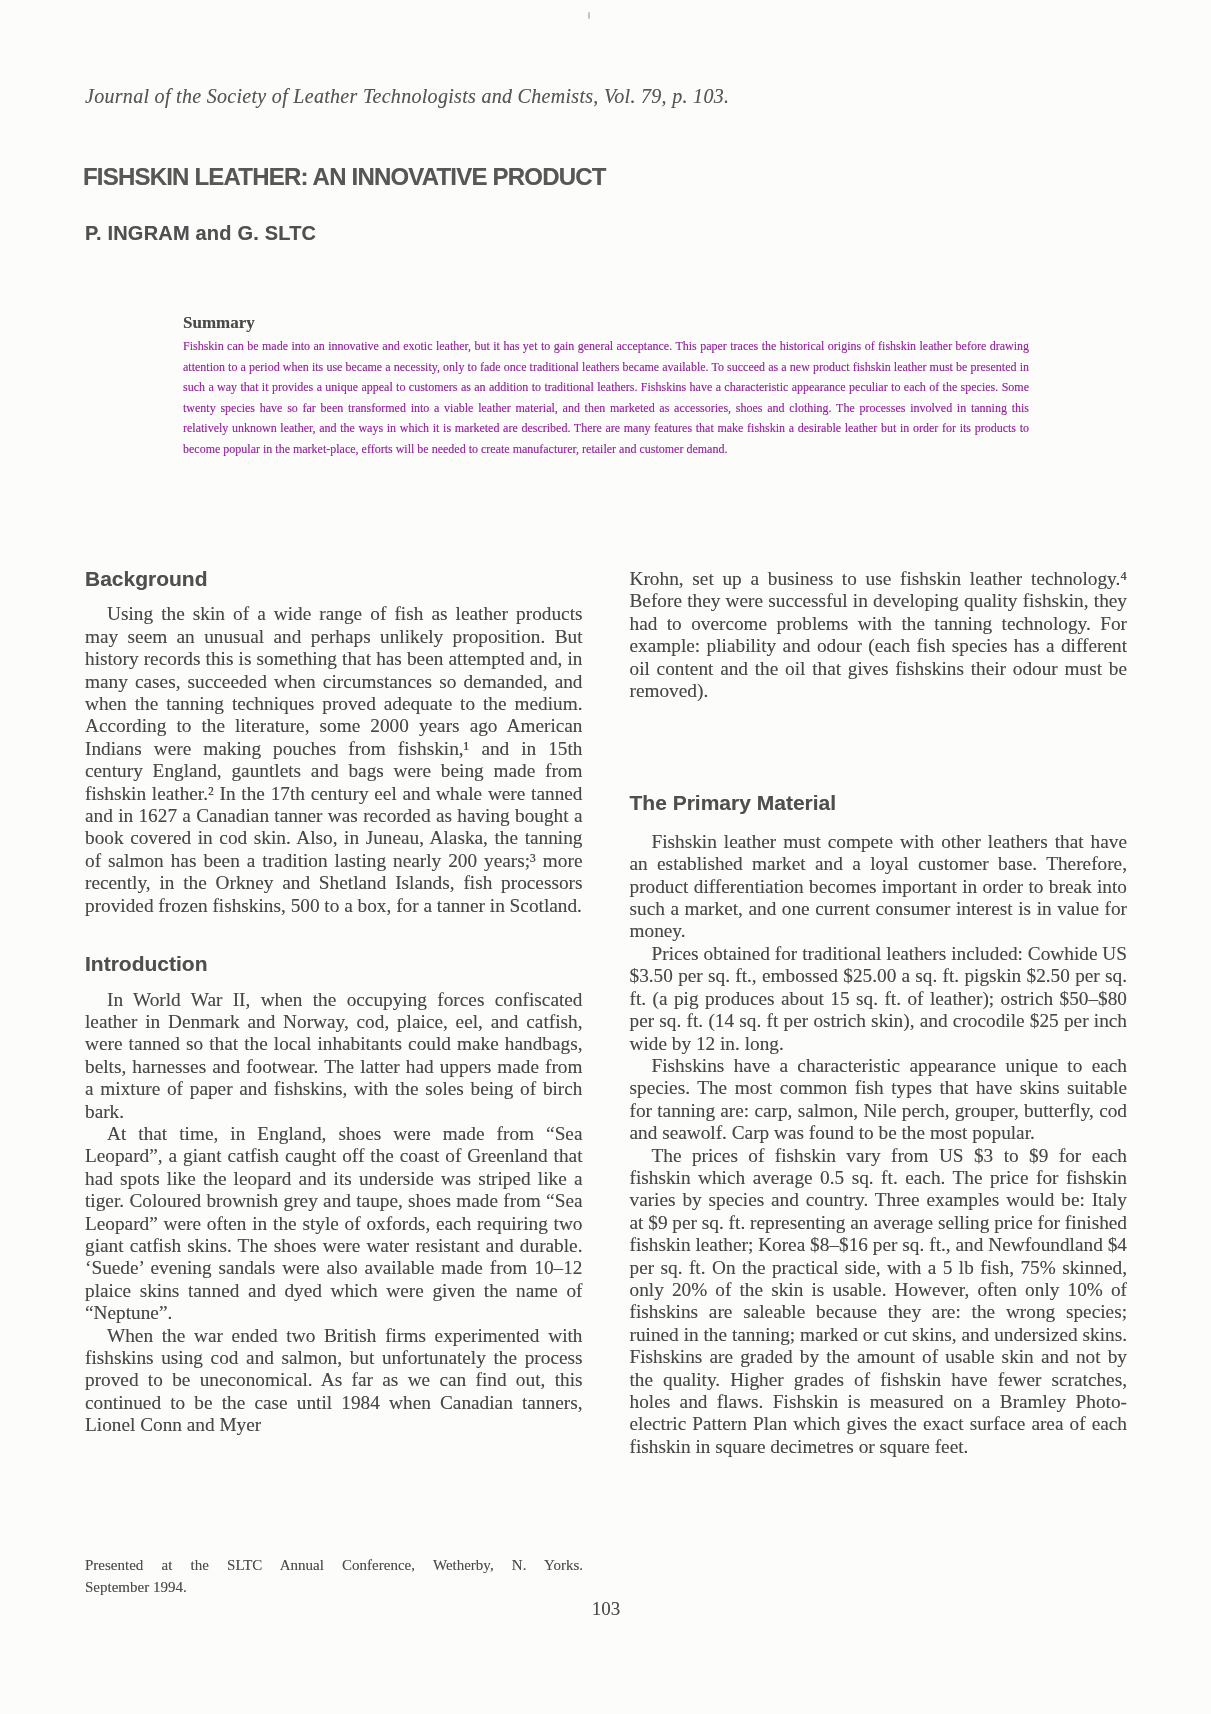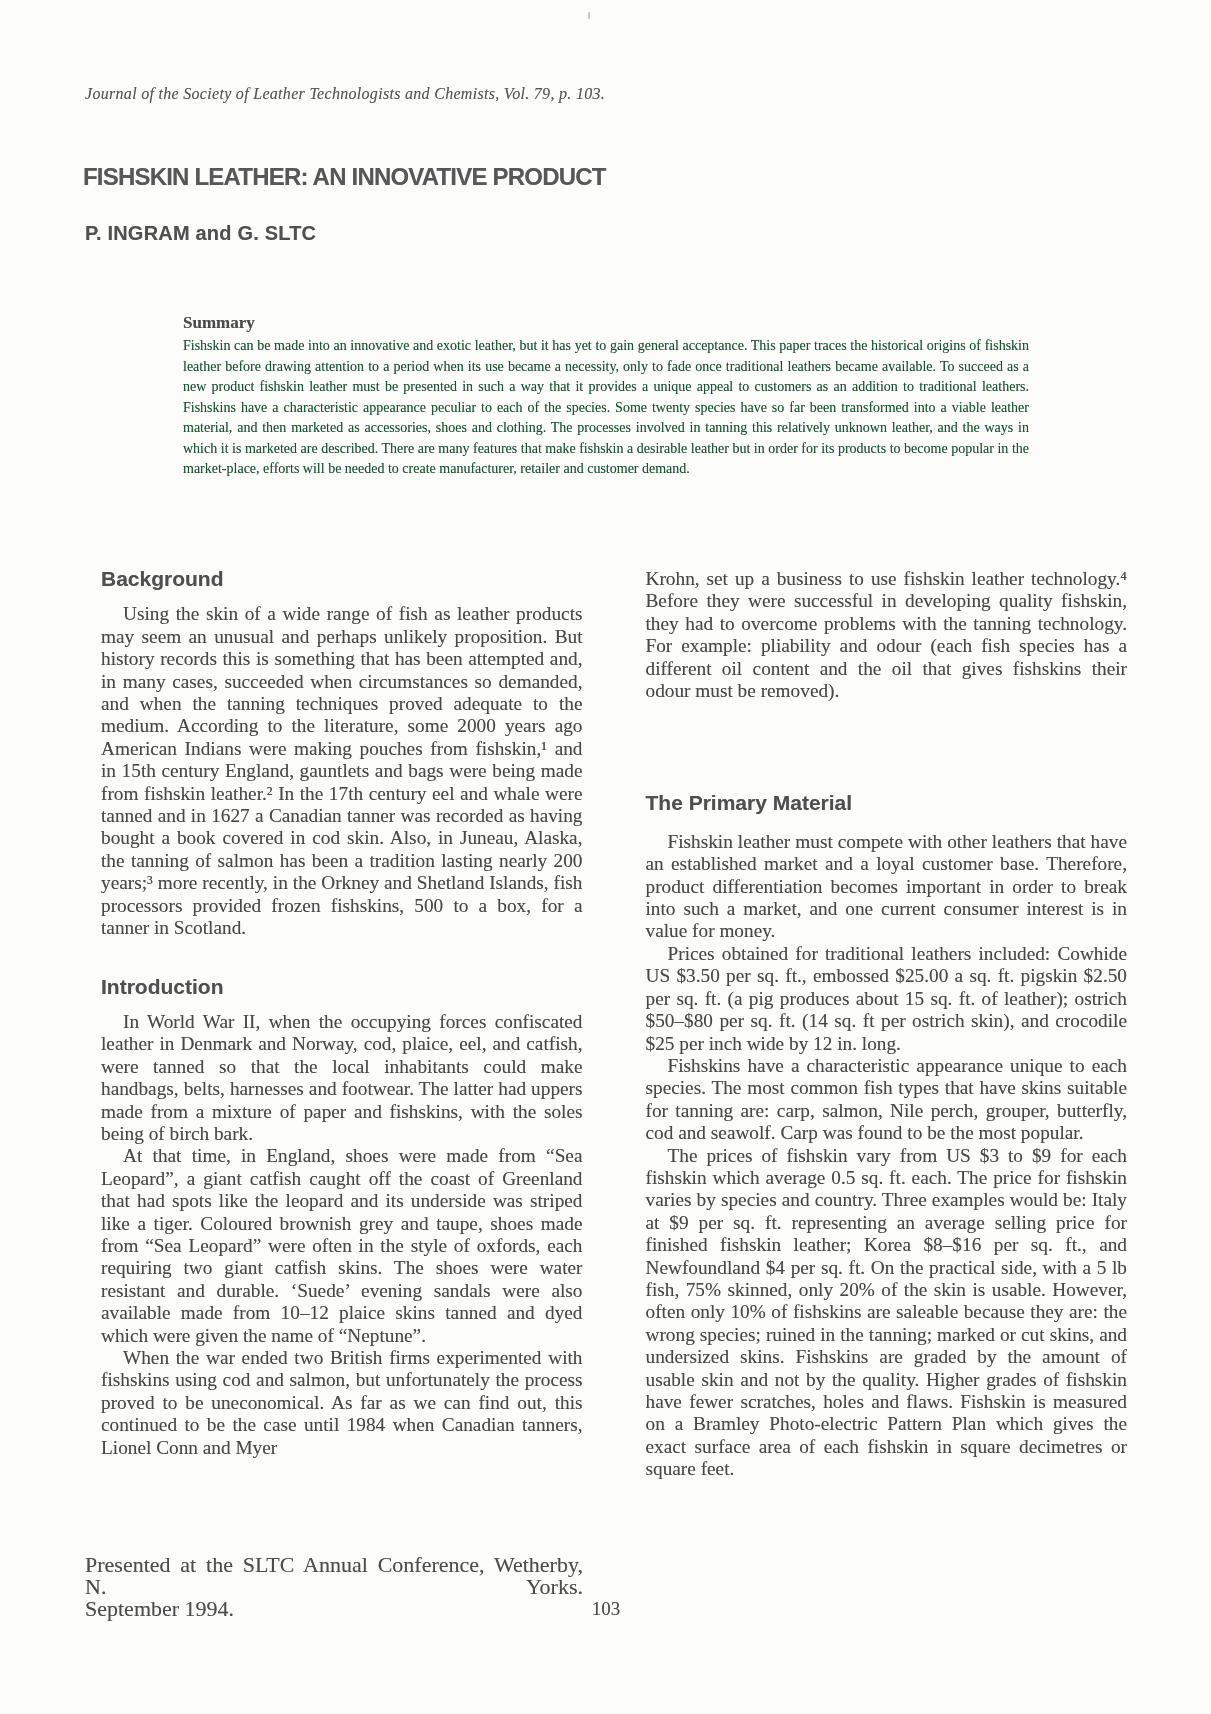--- a/index.html
+++ b/index.html
@@ -14,21 +14,21 @@
   .page .soft { text-shadow: 0 0 0.5px rgba(90,90,90,0.45); }
 
   .speck {
     position:absolute; left:588px; top:12px;
     width:2px; height:7px; background:rgba(130,130,130,0.45);
     border-radius:1px;
   }
 
   .journal-line {
     position:absolute; left:85px; top:85px;
-    font-style:italic; font-size:16px; letter-spacing:0.3px;
+    font-style:italic; font-size:20px; letter-spacing:0.3px;
     color:#565656; white-space:nowrap;
   }
   .title {
     position:absolute; left:83px; top:163px; margin:0;
     font-family:"Liberation Sans", sans-serif; font-weight:bold;
     font-size:24px; letter-spacing:-0.8px; color:#575757;
     white-space:nowrap;
   }
   .authors {
     position:absolute; left:85px; top:222px;
@@ -38,47 +38,46 @@
   }
   .affiliation {
     position:absolute; left:85px; top:249px;
     font-style:italic; font-size:19px; color:#4c4c4c;
     white-space:nowrap;
   }
 
   .summary { position:absolute; left:183px; top:313px; width:846px; }
   .summary-heading { font-weight:bold; font-size:17px; margin:0 0 3px 0; color:#4a4a4a; }
   .summary-body {
-    margin:0; font-size:14px; line-height:20.5px;
-    text-align:justify; color:#14532d;
+    margin:0; font-size:12px; line-height:20.5px;
+    text-align:justify; color:#a21caf;
   }
 
   .columns {
     position:absolute; left:85px; top:568px; width:1042px;
     display:flex; gap:47px;
   }
   .col {
     width:497.5px;
     font-size:19.3px; line-height:22.4px;
     text-align:justify;
-    margin-left:16px;
   }
   .col h2 {
     font-family:"Liberation Sans", sans-serif; font-weight:bold;
     font-size:21px; color:#4f4f4f;
     margin:0 0 13px 0; text-align:left;
   }
   .col h2.h-intro { margin-top:36px; }
   .col h2.h-primary { margin-top:90px; margin-bottom:16px; }
   .col p { margin:0; text-indent:22px; }
   .col p.no-indent { text-indent:0; }
 
   .footnote {
     position:absolute; left:85px; top:1554px; width:498px;
-    font-size:22px; line-height:22px; color:#4c4c4c;
+    font-size:15px; line-height:22px; color:#4c4c4c;
   }
   .footnote .fn-justify { text-align:justify; text-align-last:justify; }
 
   .page-number {
     position:absolute; left:85px; top:1598px; width:1042px;
     text-align:center; font-size:19px; color:#4a4a4a;
   }
 </style>
 </head>
 <body>

